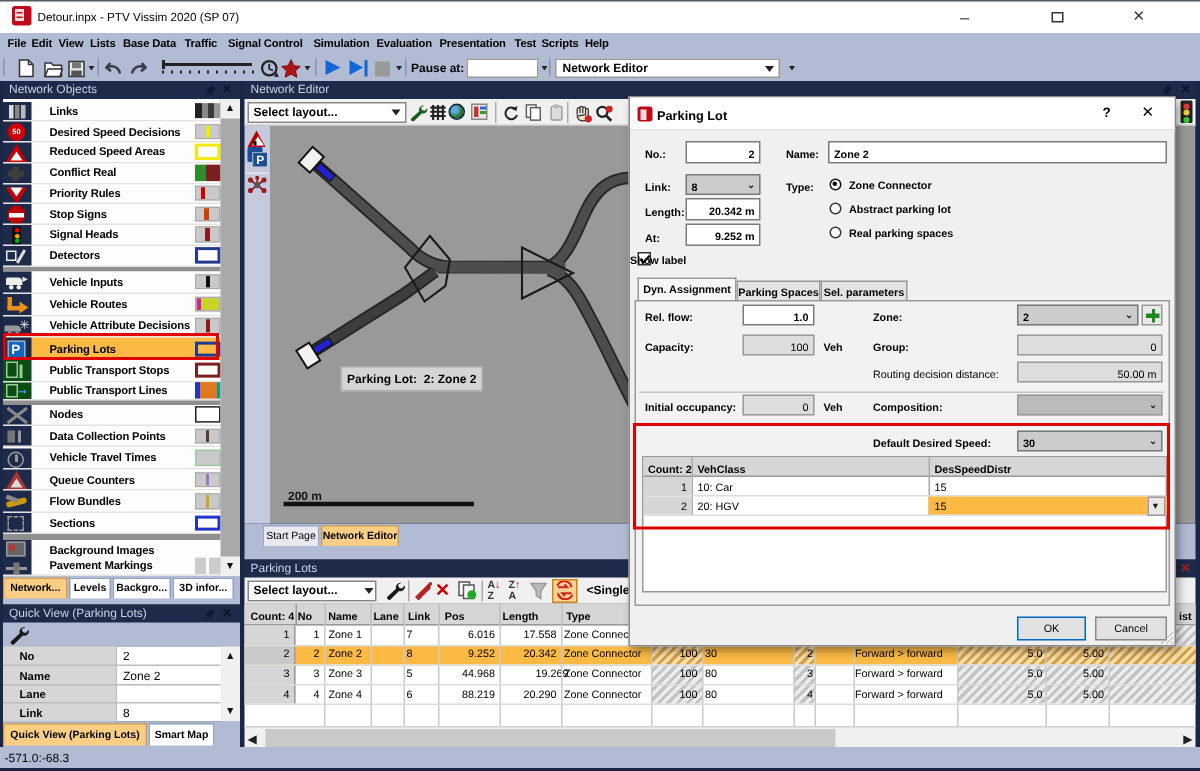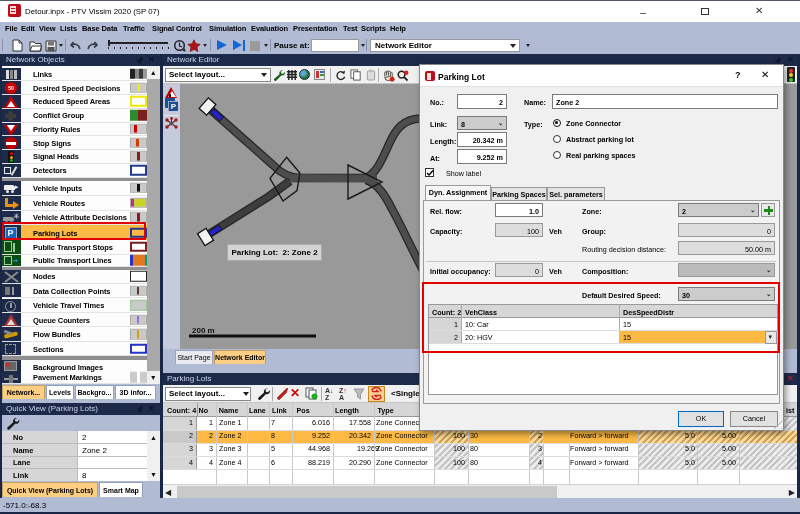--- a/index.html
+++ b/index.html
@@ -135,21 +135,21 @@
       <div style="position:absolute;left:2px;top:1px;width:0;height:0;border-left:7px solid transparent;border-right:7px solid transparent;border-bottom:12px solid #c00;"></div>
       <div style="position:absolute;left:5px;top:6px;width:0;height:0;border-left:4px solid transparent;border-right:4px solid transparent;border-bottom:6px solid #fff;"></div>
     </div>
     <span class="rlbl">Reduced Speed Areas</span>
     <div class="sw" style="background:#fff;border:2px solid #f3e907;"></div>
   </div>
 <div class="row" style="top:108.75px;height:13.75px;">
     <div class="ic">
       <div style="position:absolute;left:3px;top:2px;width:11px;height:10px;background:#3c3c3c;clip-path:polygon(30% 0,70% 0,70% 30%,100% 30%,100% 70%,70% 70%,70% 100%,30% 100%,30% 70%,0 70%,0 30%,30% 30%);"></div>
     </div>
-    <span class="rlbl">Conflict Group</span>
+    <span class="rlbl">Conflict Real</span>
     <div class="sw" style="background:linear-gradient(90deg,#2e8b2e 0 45%,#7c1f1f 45%);"></div>
   </div>
 <div class="row" style="top:122.5px;height:13.75px;">
     <div class="ic">
       <div style="position:absolute;left:2px;top:2px;width:0;height:0;border-left:7px solid transparent;border-right:7px solid transparent;border-top:11px solid #c00;"></div>
       <div style="position:absolute;left:5px;top:2px;width:0;height:0;border-left:4px solid transparent;border-right:4px solid transparent;border-top:6px solid #fff;"></div>
     </div>
     <span class="rlbl">Priority Rules</span>
     <div class="sw" style="background:linear-gradient(90deg,#c9c9c9 0 20%,#c00 20% 40%,#c9c9c9 40%);border:1px solid #aaa;"></div>
   </div>
@@ -654,21 +654,21 @@
   <div style="position:absolute;left:10px;top:89px;font-weight:700;">At:</div>
   <div style="position:absolute;left:37px;top:84px;width:50px;height:15px;background:#fff;border:1px solid #7a7a7a;">
       <span style="position:absolute;right:3px;top:3px;font-weight:700;">9.252 m</span>
     </div>
 
   <div style="position:absolute;left:5px;top:103px;width:9px;height:9px;border:1px solid #333;background:#fff;">
       <svg width="8" height="8" viewBox="0 0 8 8" style="position:absolute;left:0;top:0;">
         <path d="M1 4 L3 6 L7 1.5" stroke="#000" stroke-width="1.4" fill="none"></path>
       </svg>
     </div>
-  <div style="position:absolute;left:26px;top:104px;font-weight:400;">Show label</div>
+  <div style="position:absolute;left:0;top:104px;font-weight:700;">Show label</div>
 
   <div style="position:absolute;left:5px;top:120px;width:66px;height:15px;background:#f6f6f6;border:1px solid #999;border-bottom:none;font-weight:700;text-align:center;line-height:14px;z-index:2;white-space:nowrap;">Dyn. Assignment</div>
   <div style="position:absolute;left:71px;top:121.5px;width:56px;height:13.5px;background:#e4e4e4;border:1px solid #999;border-bottom:none;text-align:center;line-height:13px;font-weight:700;white-space:nowrap;">Parking Spaces</div>
   <div style="position:absolute;left:127px;top:121.5px;width:58px;height:13.5px;background:#e4e4e4;border:1px solid #999;border-bottom:none;text-align:center;line-height:13px;font-weight:700;white-space:nowrap;">Sel. parameters</div>
 
   <div style="position:absolute;left:3px;top:134.5px;width:357px;height:204px;background:#f2f2f2;border:1px solid #999;"></div>
 
   <div style="position:absolute;left:10px;top:142px;font-weight:700;">Rel. flow:</div>
   <div style="position:absolute;left:75px;top:138px;width:48px;height:14px;background:#fff;border:1px solid #7a7a7a;">
       <span style="position:absolute;right:3px;top:2.5px;font-weight:700;">1.0</span>

